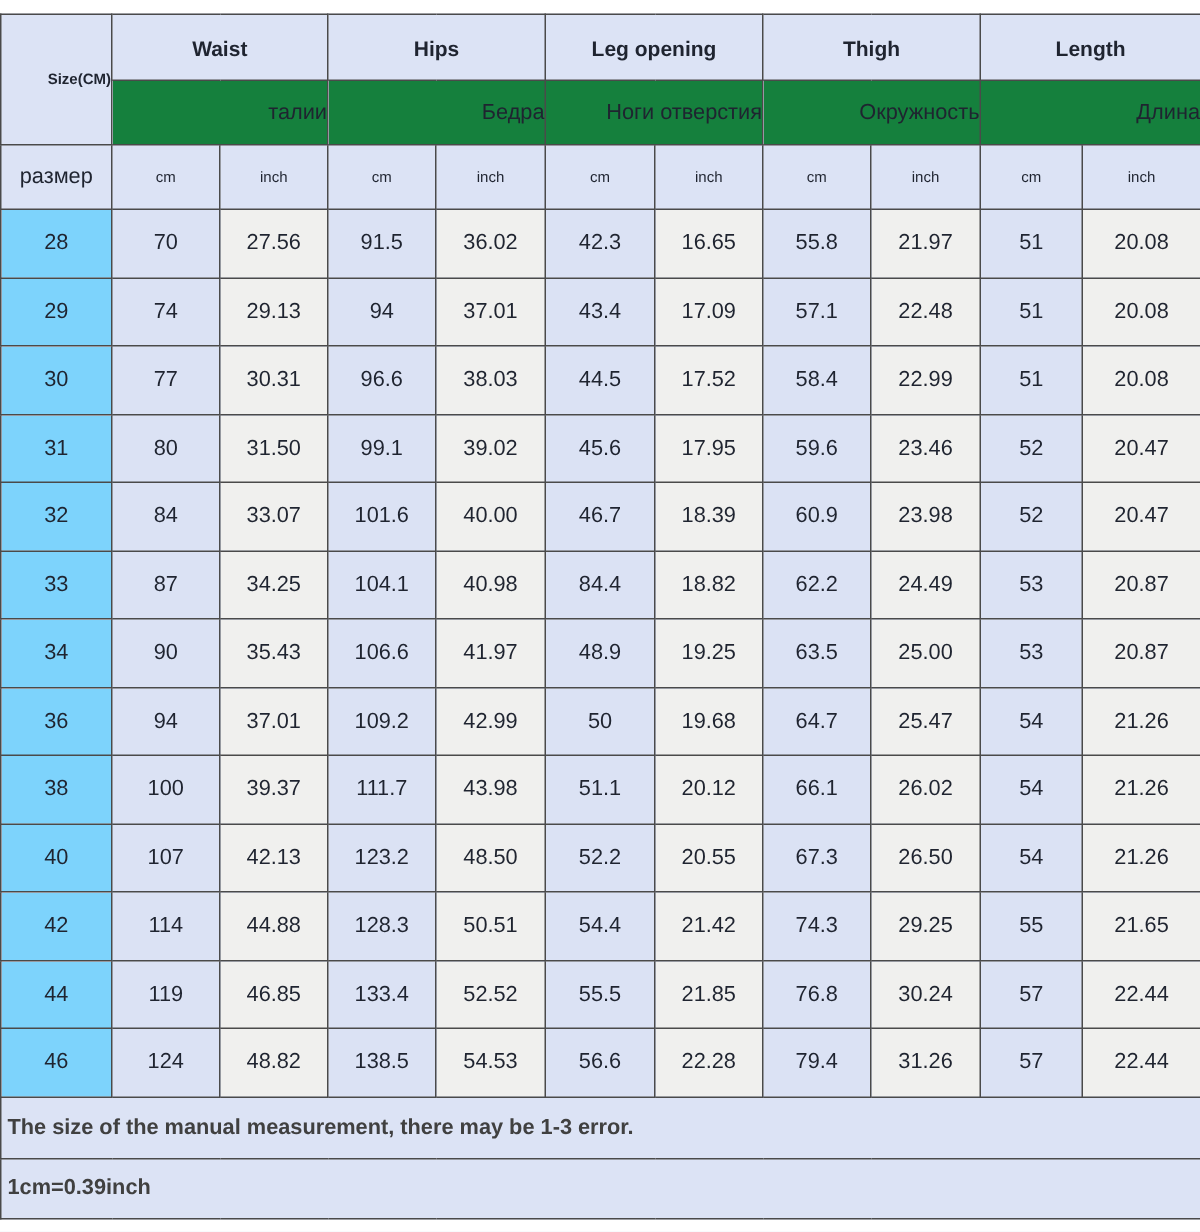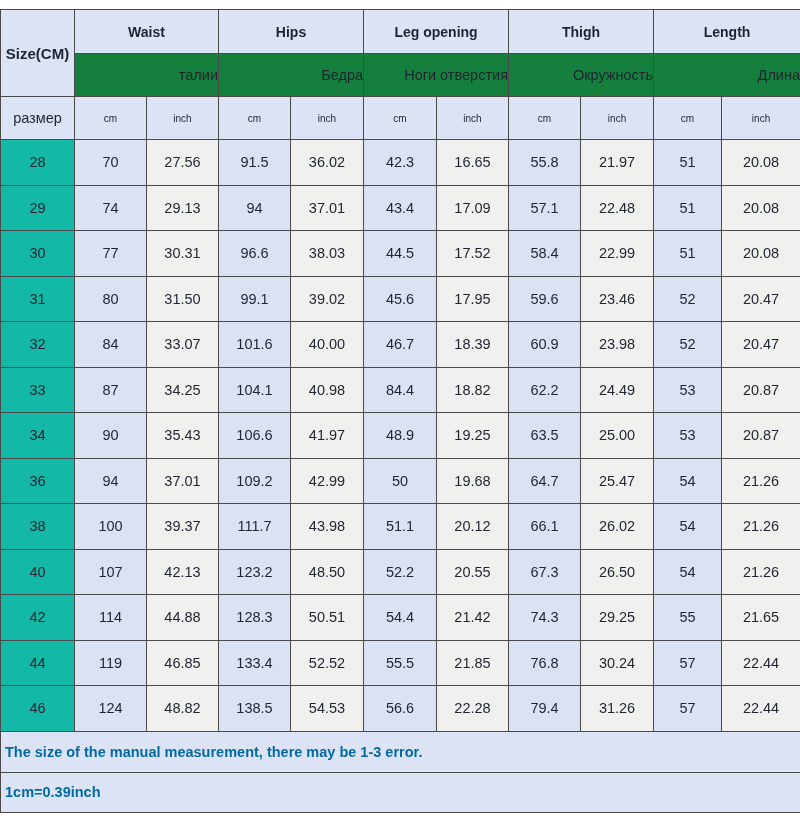--- a/index.html
+++ b/index.html
@@ -41,21 +41,22 @@
   }
 
   
   tr.hdr-en td {
     height: 43px;
     font-weight: bold;
     font-size: 14px;
     background: #dce3f5;
   }
   tr.hdr-en td.size-corner {
-    font-size: 15px;
+    font-size: 10px;
+    text-align: right;
   }
 
   
   tr.hdr-ru td {
     height: 42px;
     font-weight: normal;
     font-size: 14.5px;
     background: #15803d;
     text-align: right;
   }
@@ -65,29 +66,29 @@
     height: 42px;
     font-size: 10px;
     background: #dce3f5;
   }
 
   
   tr.data td {
     height: 44.5px;
     font-size: 14.5px;
   }
-  tr.data td.c-size { background: #14b8a6; }
+  tr.data td.c-size { background: #7dd3fc; }
   tr.data td.c-cm   { background: #dbe2f4; }
   tr.data td.c-in   { background: #f0f0ee; }
 
   
   tr.note td {
     height: 40px;
     background: #dce3f5;
-    color: #0369a1;
+    color: #404040;
     font-weight: bold;
     font-size: 14.5px;
     text-align: left;
     padding-left: 4px;
   }
   tr.note.second td { height: 39px; }
 </style>
 </head>
 <body>
 

